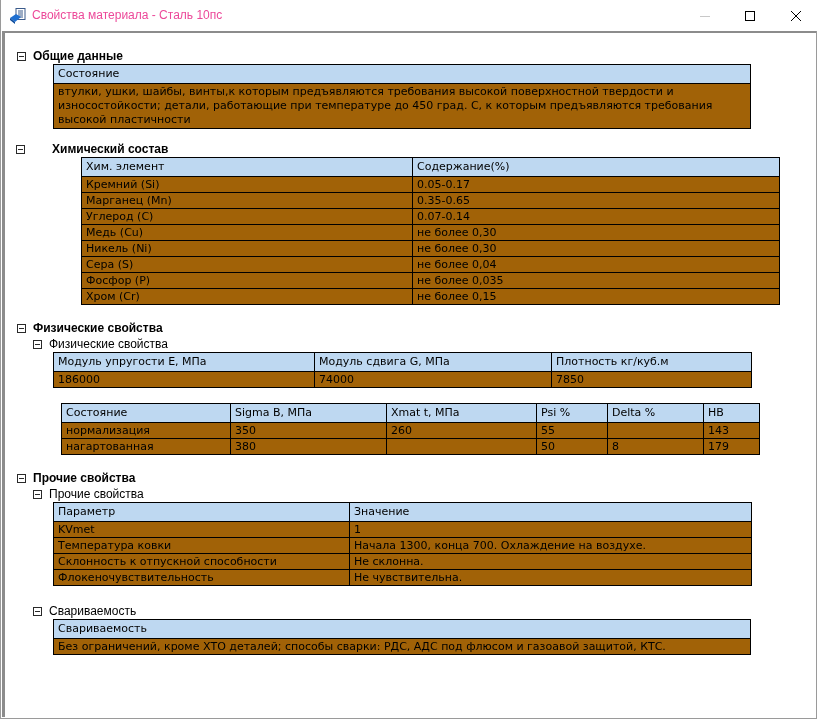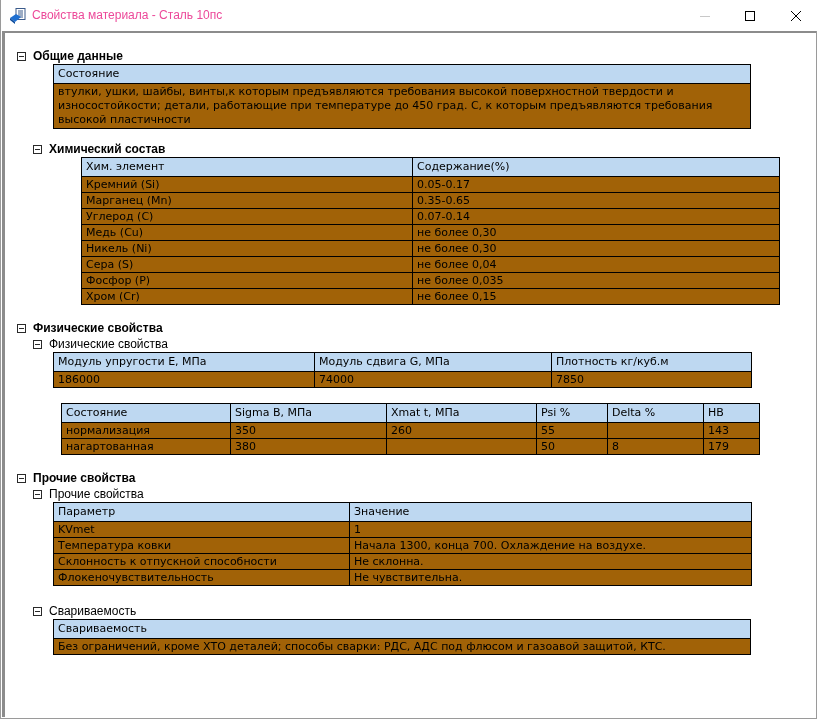--- a/index.html
+++ b/index.html
@@ -78,21 +78,21 @@
       <tbody>
           <tr>
             <th>Состояние</th>
           </tr>
       <tr>
             <td class="wrap" style="height:40px;">втулки, ушки, шайбы, винты,к которым предъявляются требования высокой поверхностной твердости и износостойкости; детали, работающие при температуре до 450 град. С, к которым предъявляются требования высокой пластичности</td>
           </tr>
     </tbody>
       </table>
 
-    <div class="section-head" style="left:28px; top:109px;">
+    <div class="section-head" style="left:11px; top:109px;gap:20px;">
       <span class="tog"></span>
       <span class="h1">Химический состав</span>
     </div>
     <table class="grid" style="left:48px; top:124px; width:698px;margin-left:28px;">
       <colgroup>
           <col style="width:331px">
           <col style="width:367px">
         </colgroup>
       <tbody>
           <tr>

